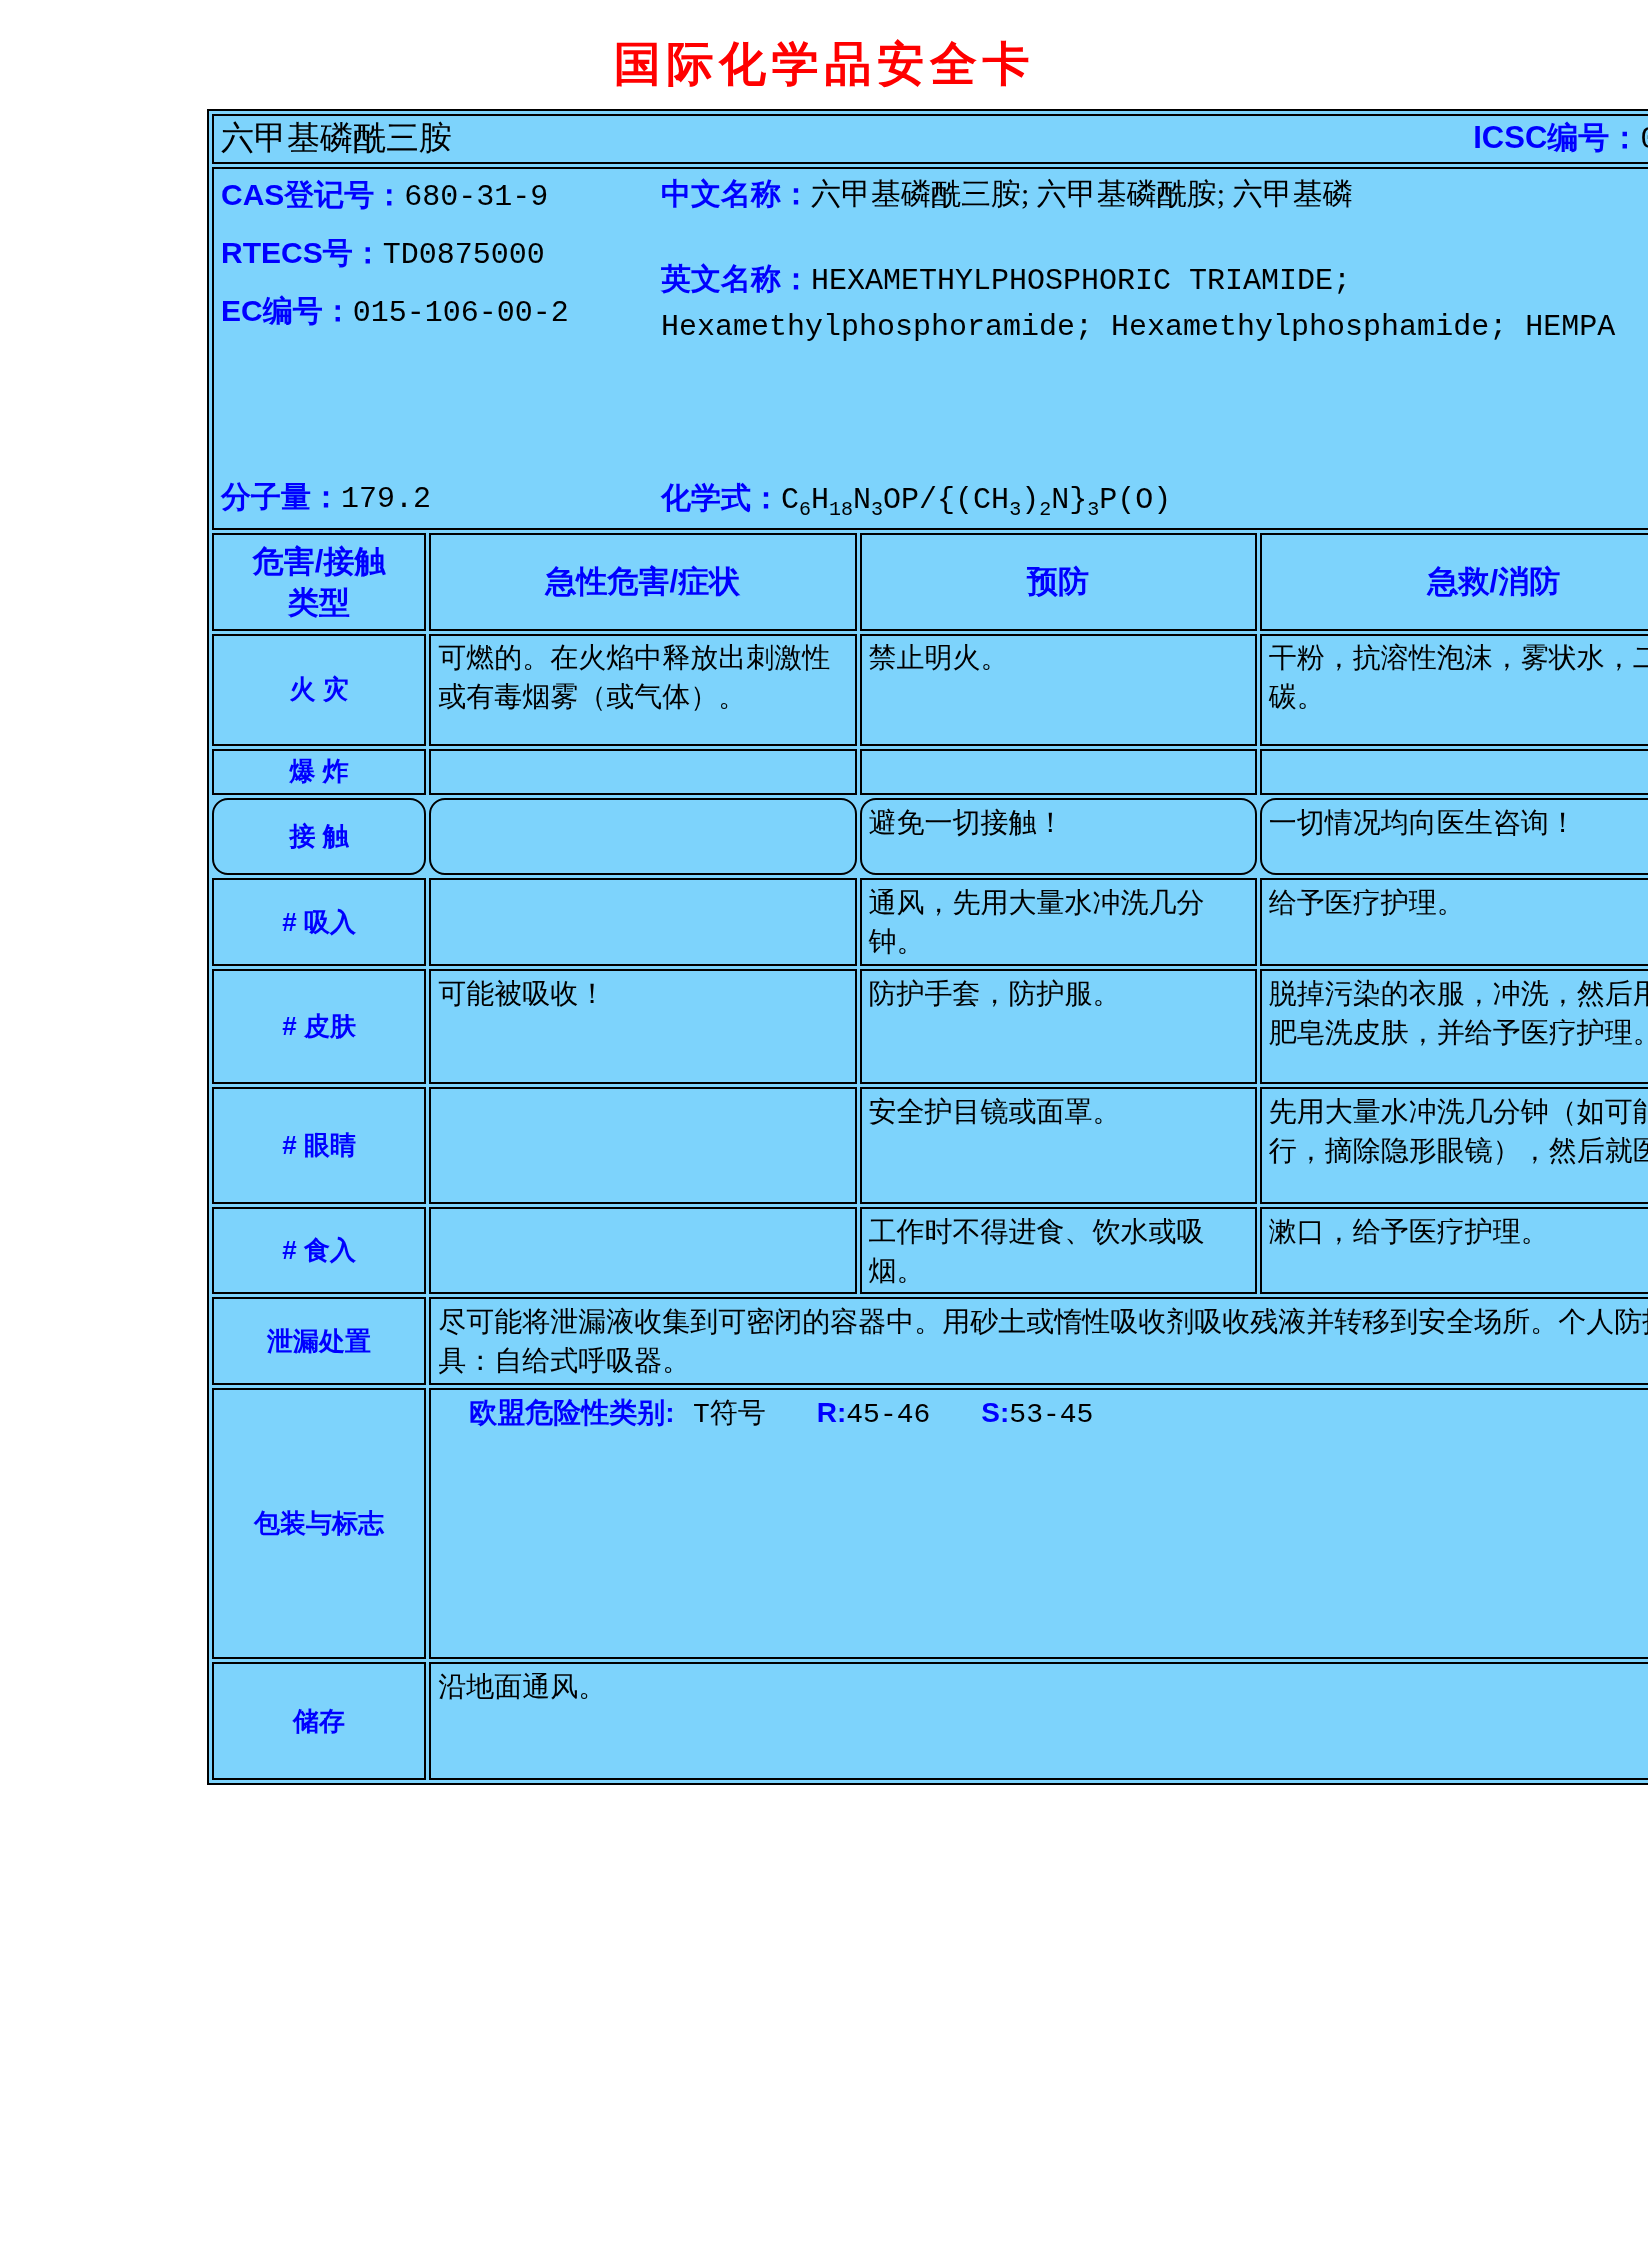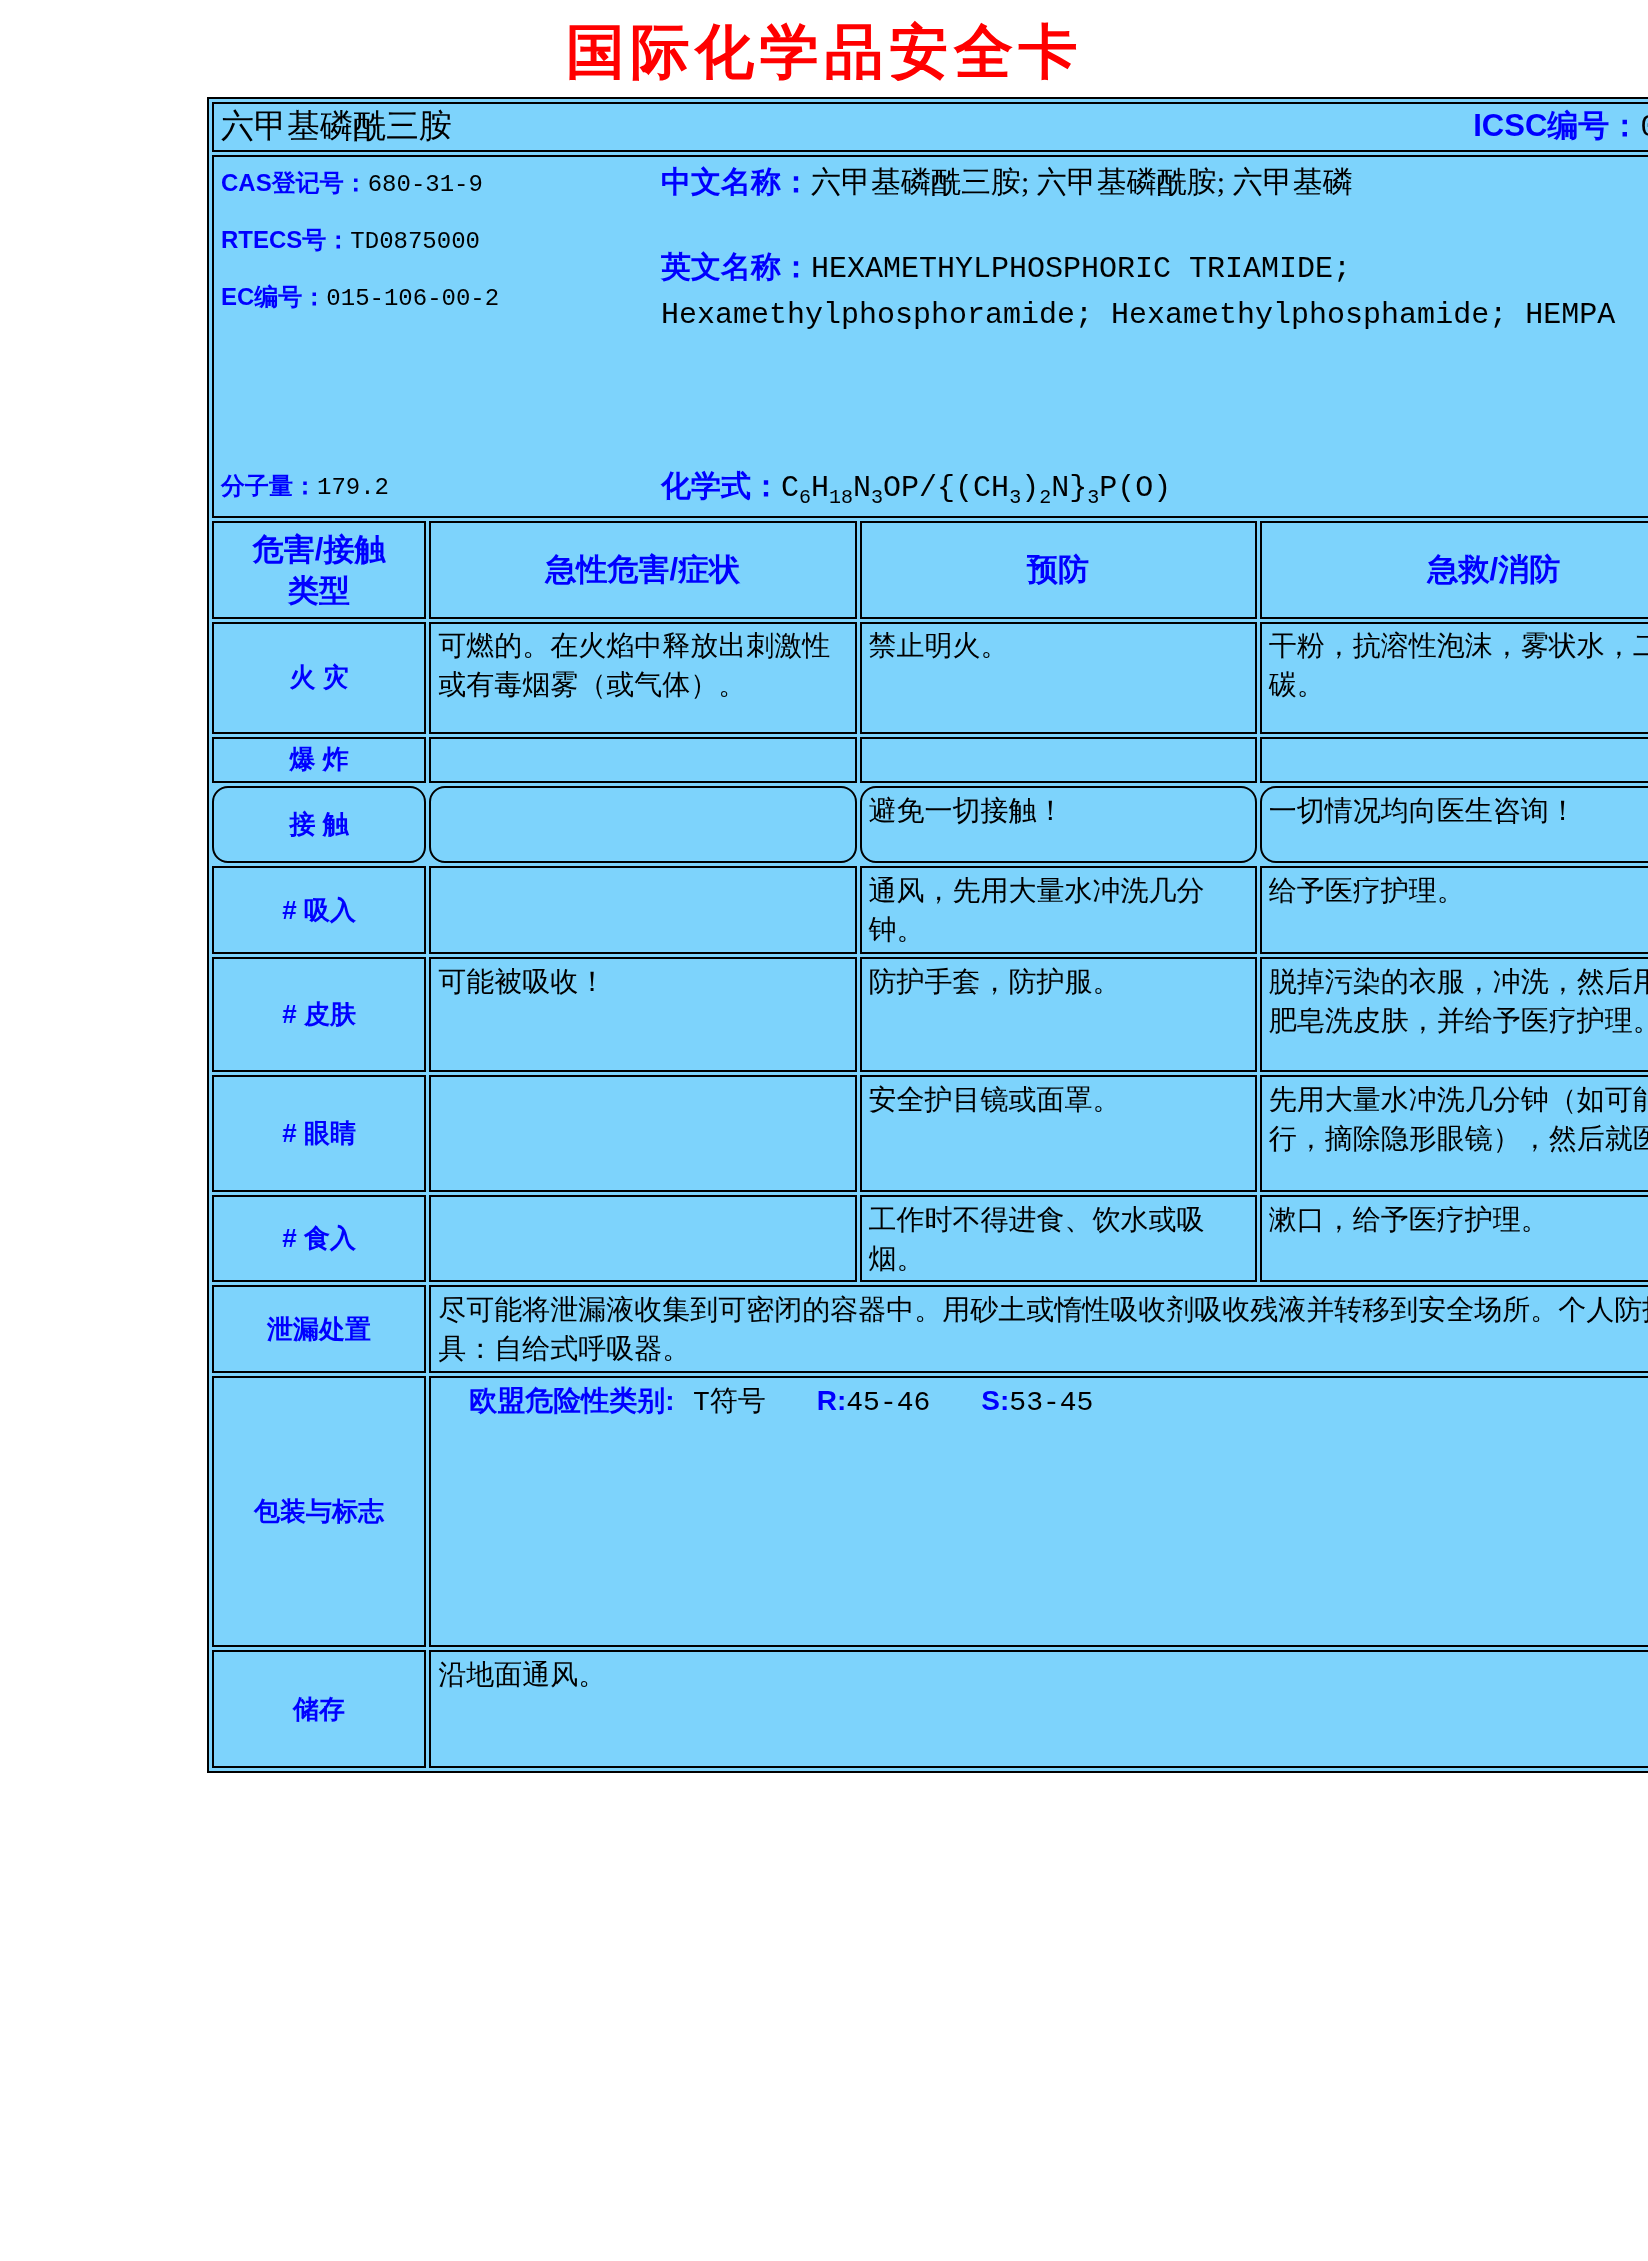--- a/index.html
+++ b/index.html
@@ -7,23 +7,23 @@
   #page {
     position: relative;
     width: 1649px;
     height: 2261px;
     background: #ffffff;
     font-family: "Liberation Serif", "DejaVu Serif", serif;
     color: #000000;
   }
   
   .doc-title {
-    padding-top: 27px;
+    padding-top: 39px;
     text-align: center;
-    font-size: 59px;
+    font-size: 47px;
     font-weight: bold;
     letter-spacing: 5.7px;
     color: #ff0000;
     font-family: "Liberation Serif", "DejaVu Serif", serif;
     line-height: 51px;
   }
   
   table.card {
     margin: 18.5px 0 0 207px;
     width: 1526px;
@@ -53,21 +53,21 @@
 
   
   tr.r-name td { vertical-align: middle; }
   .name-flex { display: flex; justify-content: space-between; align-items: center; }
   .chem-name { font-size: 33px; }
   .icsc { font-size: 31px; white-space: nowrap; padding-right: 4.3px; }
 
   
   tr.r-id td { height: 359px; }
   .id-flex { display: flex; height: 353px; }
-  .id-left { width: 440px; display: flex; flex-direction: column; font-size: 24px; line-height: 45px; }
+  .id-left { width: 440px; display: flex; flex-direction: column; font-size: 30px; line-height: 45px; }
   .id-right { flex: 1; display: flex; flex-direction: column; font-size: 30px; line-height: 44px; }
   .id-line { margin-bottom: 10px; white-space: nowrap; }
   .id-bottom { margin-top: auto; margin-bottom: 2.8px; white-space: nowrap; }
   .en-block { margin-top: 41px; }
   sub { font-size: 20px; line-height: 0; }
 
   
   tr.r-head td {
     height: 98px;
     vertical-align: middle;

